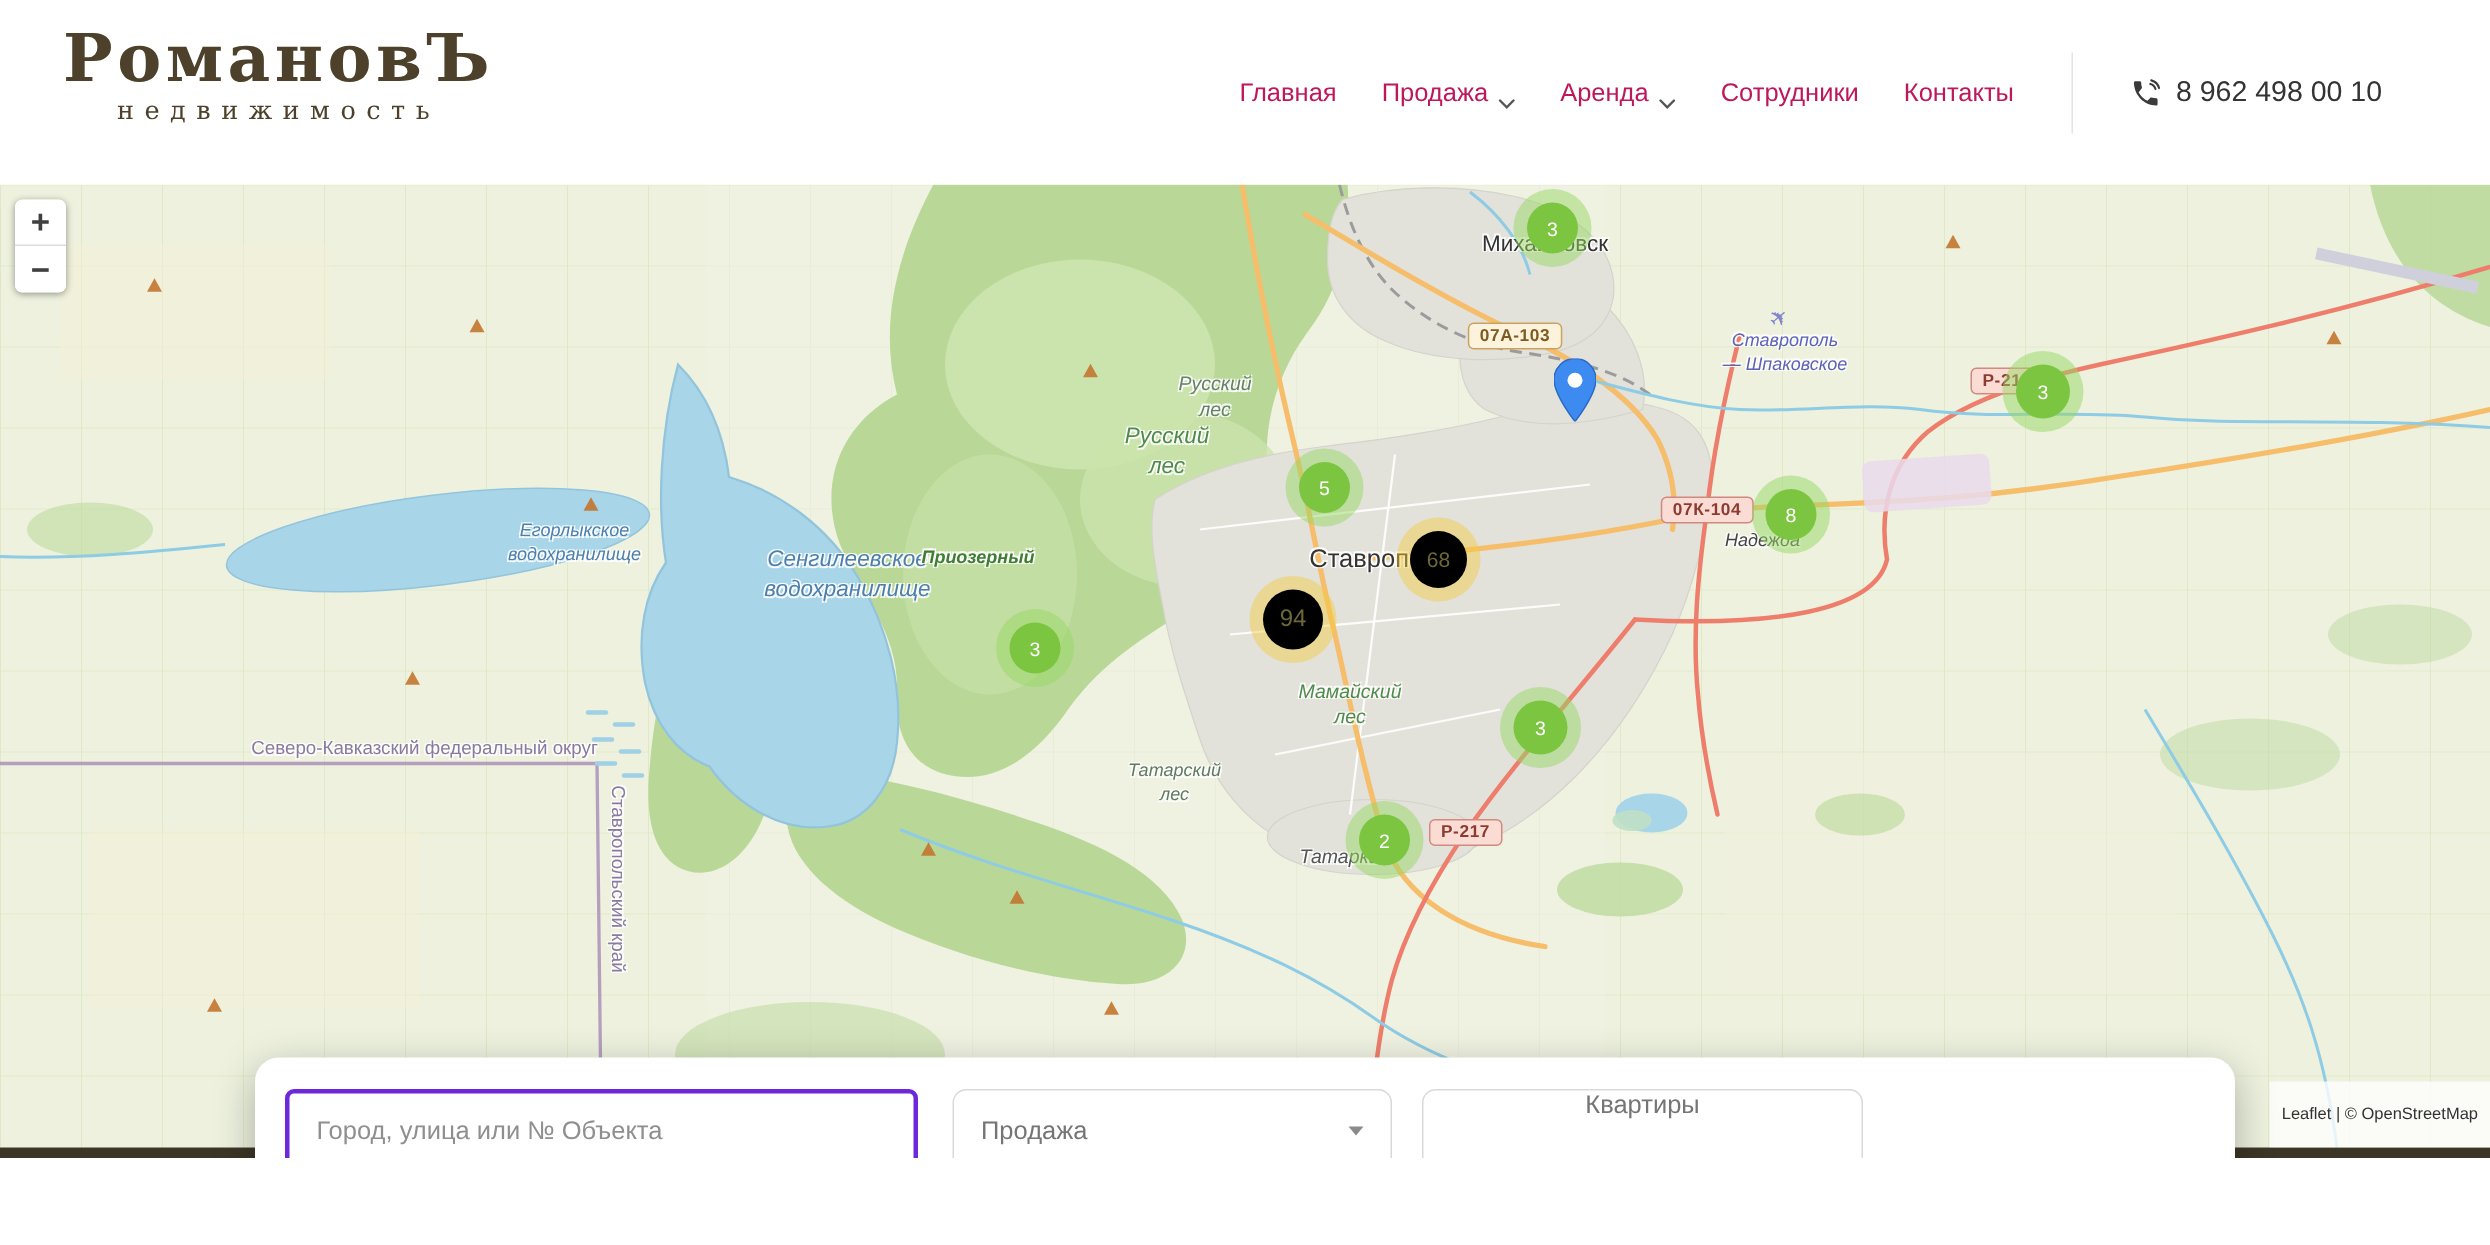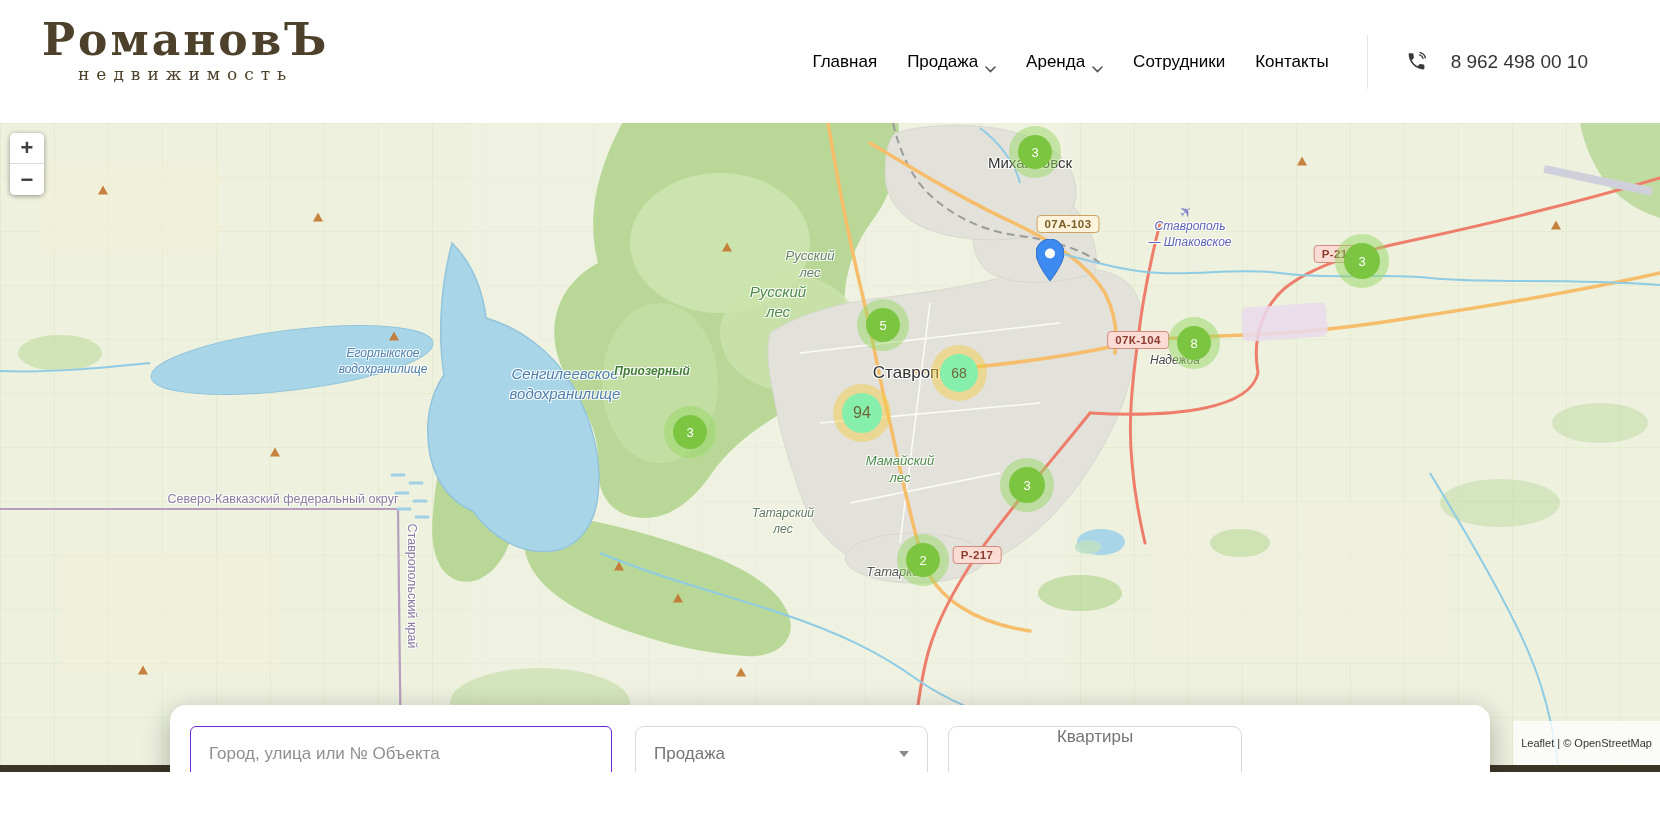--- a/index.html
+++ b/index.html
@@ -6,63 +6,63 @@
   *{box-sizing:border-box;}
   #page{position:relative;width:1660px;height:772px;overflow:hidden;background:#fff;
         font-family:"Liberation Sans",sans-serif;}
 
   
   #header{position:absolute;left:0;top:0;width:1660px;height:123px;background:#fff;z-index:20;}
   .logo{position:absolute;left:42px;top:18px;color:#4e412c;cursor:pointer;}
   .logo-main{font-family:"DejaVu Serif",serif;font-weight:700;font-size:44px;line-height:1;letter-spacing:3px;}
   .logo-sub{font-family:"DejaVu Serif",serif;font-size:17px;letter-spacing:7px;text-align:center;margin-top:2px;}
   #nav{position:absolute;right:72px;top:0;height:123px;display:flex;align-items:center;gap:30px;}
-  .nav-item{display:flex;align-items:center;gap:7px;font-size:17px;color:#000000;cursor:pointer;white-space:nowrap;}
+  .nav-item{display:flex;align-items:center;gap:7px;font-size:17px;color:#be185d;cursor:pointer;white-space:nowrap;}
   .nav-caret{width:11px;height:7px;display:inline-block;}
   .nav-divider{width:1px;height:54px;background:#e4e4e4;margin:0 8px;}
-  .phone{display:flex;align-items:flex-start;gap:24px;font-size:19px;color:#343434;white-space:nowrap;}
+  .phone{display:flex;align-items:flex-end;gap:10px;font-size:19px;color:#343434;white-space:nowrap;}
 
   
   #map{position:absolute;left:0;top:123px;width:1660px;height:642px;overflow:hidden;background:#eef1e2;cursor:grab;}
   #map svg.base{position:absolute;left:0;top:0;}
   #map-overlays{position:absolute;left:0;top:0;width:100%;height:100%;}
   .map-label{position:absolute;text-align:center;white-space:nowrap;line-height:1.3;z-index:5;
     text-shadow:-1px -1px 0 rgba(255,255,255,.85),1px -1px 0 rgba(255,255,255,.85),
                 -1px 1px 0 rgba(255,255,255,.85),1px 1px 0 rgba(255,255,255,.85);}
   .badge{position:absolute;transform:translate(-50%,-50%);font-size:11.5px;font-weight:700;letter-spacing:.4px;
     padding:2px 7px;border-radius:4px;z-index:6;white-space:nowrap;}
   .badge.orange{background:#fdf3dc;border:1.5px solid #c9a35f;color:#7c5c22;}
   .badge.red{background:#fbdcd4;border:1.5px solid #d08a7e;color:#8c3b30;}
   .badge.behind{z-index:4;}
   .cluster{position:absolute;border-radius:50%;z-index:8;cursor:pointer;}
   .cluster.green{background:rgba(151,215,100,.5);}
   .cluster.yellow{background:rgba(243,203,61,.45);}
   .cluster-inner{position:absolute;border-radius:50%;display:flex;align-items:center;justify-content:center;font-weight:500;}
   .cluster.green .cluster-inner{background:#7cc540;color:#ffffff;}
-  .cluster.yellow .cluster-inner{background:#86efac;color:#6e6838;}
+  .cluster.yellow .cluster-inner{background:#000000;color:#6e6838;}
   .tri{position:absolute;width:0;height:0;border-left:5px solid transparent;border-right:5px solid transparent;
     border-bottom:9px solid #c2762f;transform:translate(-50%,-50%);opacity:.9;z-index:4;}
   .plane{position:absolute;font-size:15px;color:#8284cc;transform:translate(-50%,-50%) rotate(-40deg);z-index:5;}
   #pin{position:absolute;z-index:9;cursor:pointer;}
 
   .zoom-ctl{position:absolute;left:10px;top:10px;width:34px;background:#fff;border-radius:5px;
     box-shadow:0 1px 5px rgba(0,0,0,.4);overflow:hidden;z-index:12;}
   .zoom-btn{width:34px;height:31px;display:flex;align-items:center;justify-content:center;
     font-size:22px;font-weight:700;color:#404040;cursor:pointer;background:#fff;}
   .zoom-btn:first-child{border-bottom:1px solid #dcdcdc;}
 
   .attribution{position:absolute;right:0;bottom:0;background:rgba(255,255,255,.78);
     font-size:11px;color:#333;padding:16px 8px;z-index:12;white-space:nowrap;}
   .attribution a{color:#333;text-decoration:none;cursor:pointer;}
 
   
   #bottom-bar{position:absolute;left:0;top:765px;width:1660px;height:65px;background:#3c3626;z-index:10;}
   #search-panel{position:absolute;left:170px;top:705px;width:1320px;height:102px;background:#fff;
     border-radius:16px;box-shadow:0 8px 28px rgba(0,0,0,.28);z-index:15;}
-  #search-input{position:absolute;left:20px;top:21px;width:422px;height:55px;border:1px solid #6d28d9;
+  #search-input{position:absolute;left:20px;top:21px;width:422px;height:55px;border:3px solid #6d28d9;
     border-radius:6px;padding:0 18px;font-size:17px;color:#444;outline:none;font-family:"Liberation Sans",sans-serif;}
   #search-input::placeholder{color:#8f8f8f;}
   .select-box{position:absolute;top:21px;height:55px;border:1px solid #d9d9d9;border-radius:9px;
     display:flex;align-items:center;justify-content:space-between;padding:0 18px;font-size:17px;color:#757575;cursor:pointer;background:#fff;}
   #select-deal{left:465px;width:293px;}
   #select-type{left:778px;width:294px;flex-direction:column;}
   .sel-caret{width:0;height:0;border-left:5px solid transparent;border-right:5px solid transparent;
     border-top:6px solid #8a8a8a;}
   #search-button{position:absolute;left:1093px;top:21px;width:207px;height:57px;background:#473e25;border:none;
     border-radius:7px;color:#fff;font-size:19px;cursor:pointer;font-family:"Liberation Sans",sans-serif;}
@@ -256,21 +256,21 @@
         <div class="tri" style="left: 318px; top: 94px;"></div>
         <div class="tri" style="left: 394px; top: 213px;"></div>
         <div class="tri" style="left: 727px; top: 124px;"></div>
         <div class="tri" style="left: 275px; top: 329px;"></div>
         <div class="tri" style="left: 619px; top: 443px;"></div>
         <div class="tri" style="left: 678px; top: 475px;"></div>
         <div class="tri" style="left: 741px; top: 549px;"></div>
         <div class="tri" style="left: 143px; top: 547px;"></div>
         <div class="tri" style="left: 1302px; top: 38px;"></div>
         <div class="tri" style="left: 1556px; top: 102px;"></div>
-        <div class="badge orange" style="left: 1068px; top: 101px;">07А-103</div>
+        <div class="badge orange" style="left: 1010px; top: 101px;">07А-103</div>
         <div class="badge red" style="left: 1138px; top: 217px;">07К-104</div>
         <div class="badge red" style="left: 977px; top: 432px;">Р-217</div>
         <div class="badge red behind" style="left: 1338px; top: 131px;">Р-217</div>
         <div class="cluster green" style="left: 1009px; top: 3px; width: 52px; height: 52px;">
           <div class="cluster-inner" style="inset: 9px; font-size: 13px;">3</div>
         </div>
         <div class="cluster green" style="left: 857px; top: 176px; width: 52px; height: 52px;">
           <div class="cluster-inner" style="inset: 9px; font-size: 13px;">5</div>
         </div>
         <div class="cluster yellow" style="left: 833px; top: 261px; width: 58px; height: 58px;">

